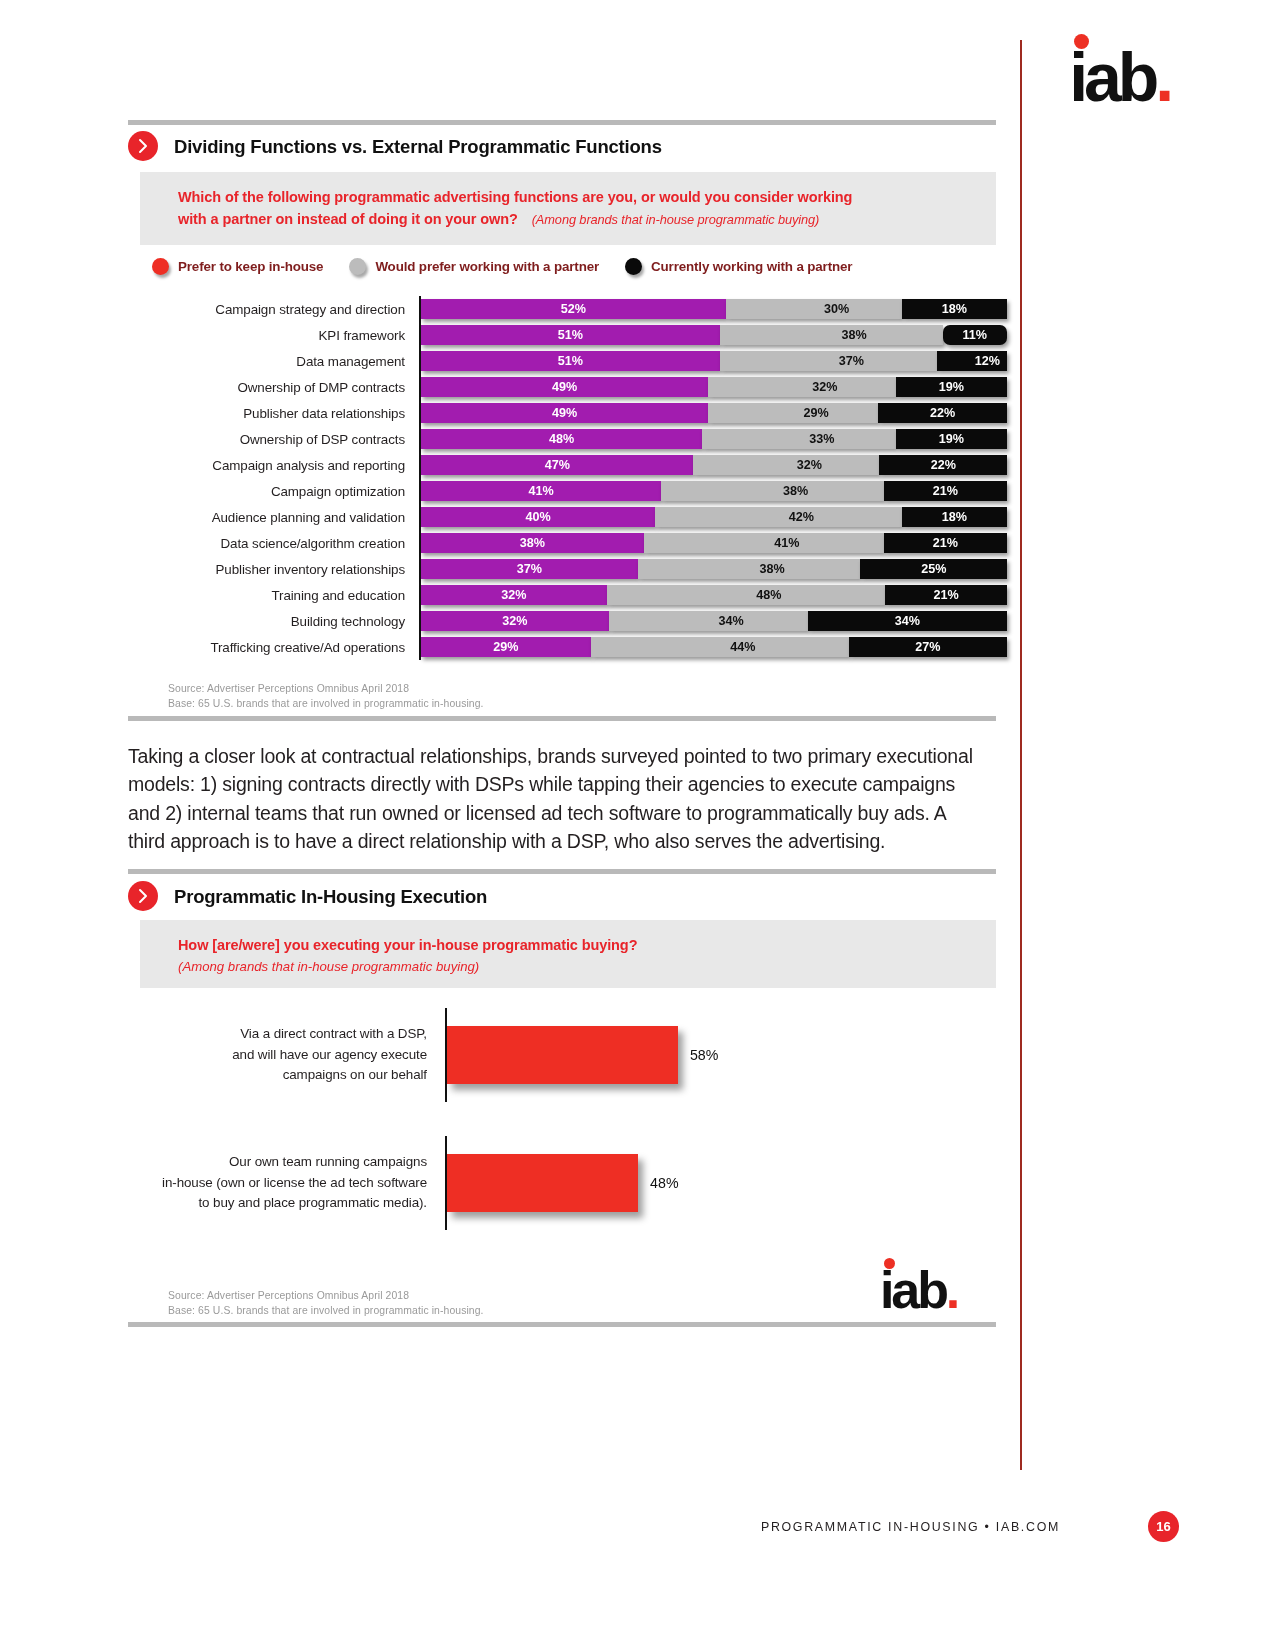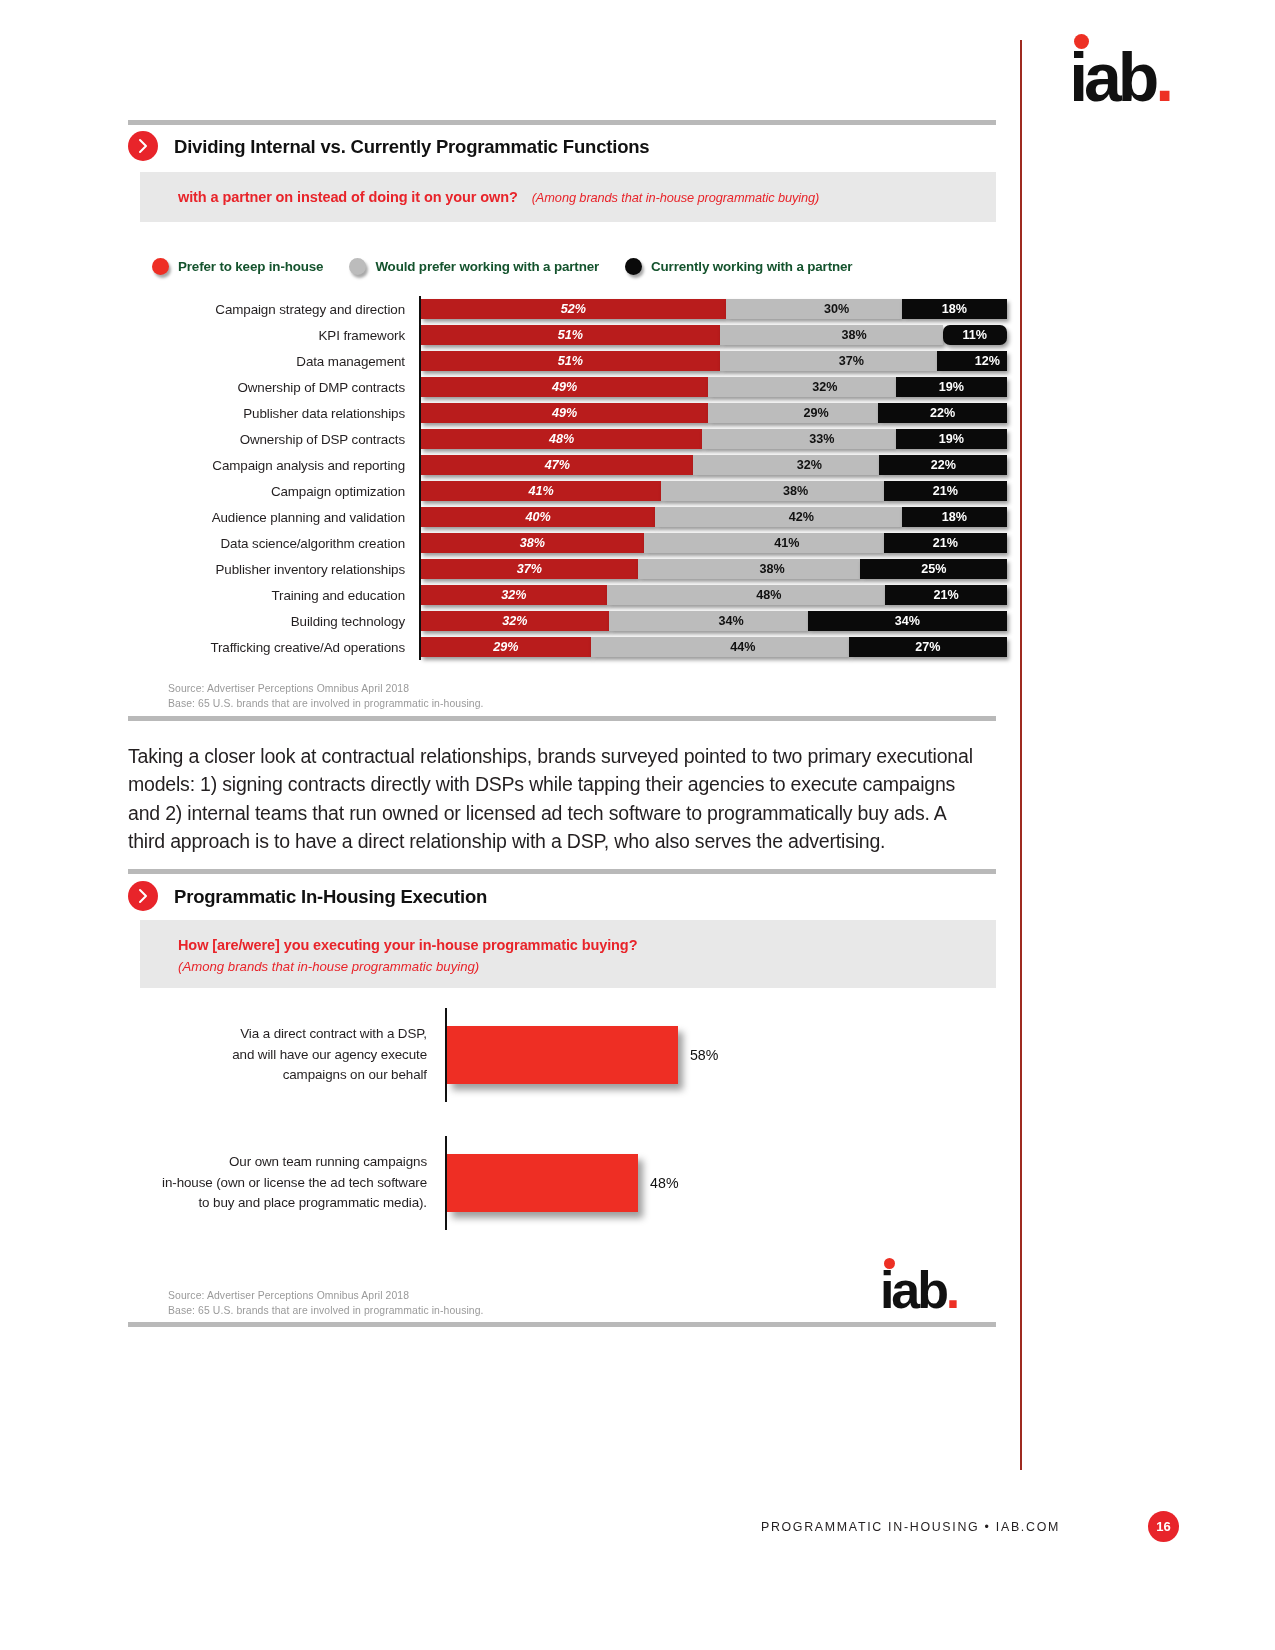--- a/index.html
+++ b/index.html
@@ -43,37 +43,37 @@
   }
   .qtext { font-size: 14.5px; font-weight: 700; color: #e8242a; line-height: 1.55; letter-spacing: -0.1px; }
   .qsub { font-size: 12.8px; font-style: italic; font-weight: 400; color: #e8242a; }
   .qsub-line { font-size: 13.2px; font-style: italic; color: #e8242a; margin-top: 3px; }
 
   
   .legend { position: absolute; left: 152px; top: 258px; display: flex; align-items: center; gap: 0; }
   .lg-item { display: flex; align-items: center; margin-right: 26px; }
   .lg-dot { width: 17px; height: 17px; border-radius: 50%; margin-right: 9px;
             box-shadow: 2px 3px 3px rgba(0,0,0,.35); }
-  .lg-label { font-size: 13.4px; font-weight: 700; color: #14532d; letter-spacing: -0.15px; }
+  .lg-label { font-size: 13.4px; font-weight: 700; color: #7f1d1d; letter-spacing: -0.15px; }
 
   
   .chart1 { position: absolute; left: 139px; top: 296px; width: 868px; }
   .c1-row { display: flex; align-items: center; height: 26px; }
   .c1-label {
     width: 280px; text-align: right; padding-right: 14px;
     font-size: 13.4px; color: #231f20; letter-spacing: -0.1px; white-space: nowrap;
   }
   .c1-axis { width: 2px; align-self: stretch; background: #111; }
   .c1-bars { flex: 1; display: flex; height: 20px; position: relative; }
   .seg {
     display: flex; align-items: center; justify-content: center;
     font-size: 12.6px; font-weight: 700; height: 20px;
     box-shadow: 2px 3px 4px rgba(0,0,0,.40);
   }
-  .seg-red   { background: #b91c1c; color: #fff; font-style: italic; }
+  .seg-red   { background: #a21caf; color: #fff; }
   .seg-gray  { background: #bcbcbc; color: #111; padding-left: 46px; }
   .seg-black { background: #0a0a0a; color: #fff; }
 
   
   .src { position: absolute; font-size: 10.4px; color: #9a9a9a; line-height: 1.45; letter-spacing: 0.1px; }
 
   
   .para {
     position: absolute; left: 128px; top: 742px; width: 850px;
     font-size: 19.5px; line-height: 1.45; color: #231f20; letter-spacing: -0.2px;
@@ -115,23 +115,24 @@
 
   <div class="right-rule"></div>
 
   <div class="hrule" style="top:120px;"></div>
 
   <div class="arrow-badge" style="left:128px; top:131px;">
     <svg width="14" height="16" viewBox="0 0 14 16" aria-hidden="true">
         <path d="M4 2 L10 8 L4 14" fill="none" stroke="#fff" stroke-width="2" stroke-linecap="round" stroke-linejoin="round"></path>
       </svg>
   </div>
-  <div class="sec-title" style="left:174px; top:136px;">Dividing Internal vs. Currently Programmatic Functions</div>
+  <div class="sec-title" style="left:174px; top:136px;">Dividing Functions vs. External Programmatic Functions</div>
 
   <div class="qband" style="top:172px;">
+    <div class="qtext">Which of the following programmatic advertising functions are you, or would you consider working</div>
     <div class="qtext">
       <span>with a partner on instead of doing it on your own?</span>
       <span class="qsub" style="margin-left:10px;">(Among brands that in-house programmatic buying)</span>
     </div>
   </div>
 
   <div class="legend">
     <div class="lg-item">
       <span class="lg-dot" style="background:#ee2e24;"></span>
       <span class="lg-label">Prefer to keep in-house</span>

